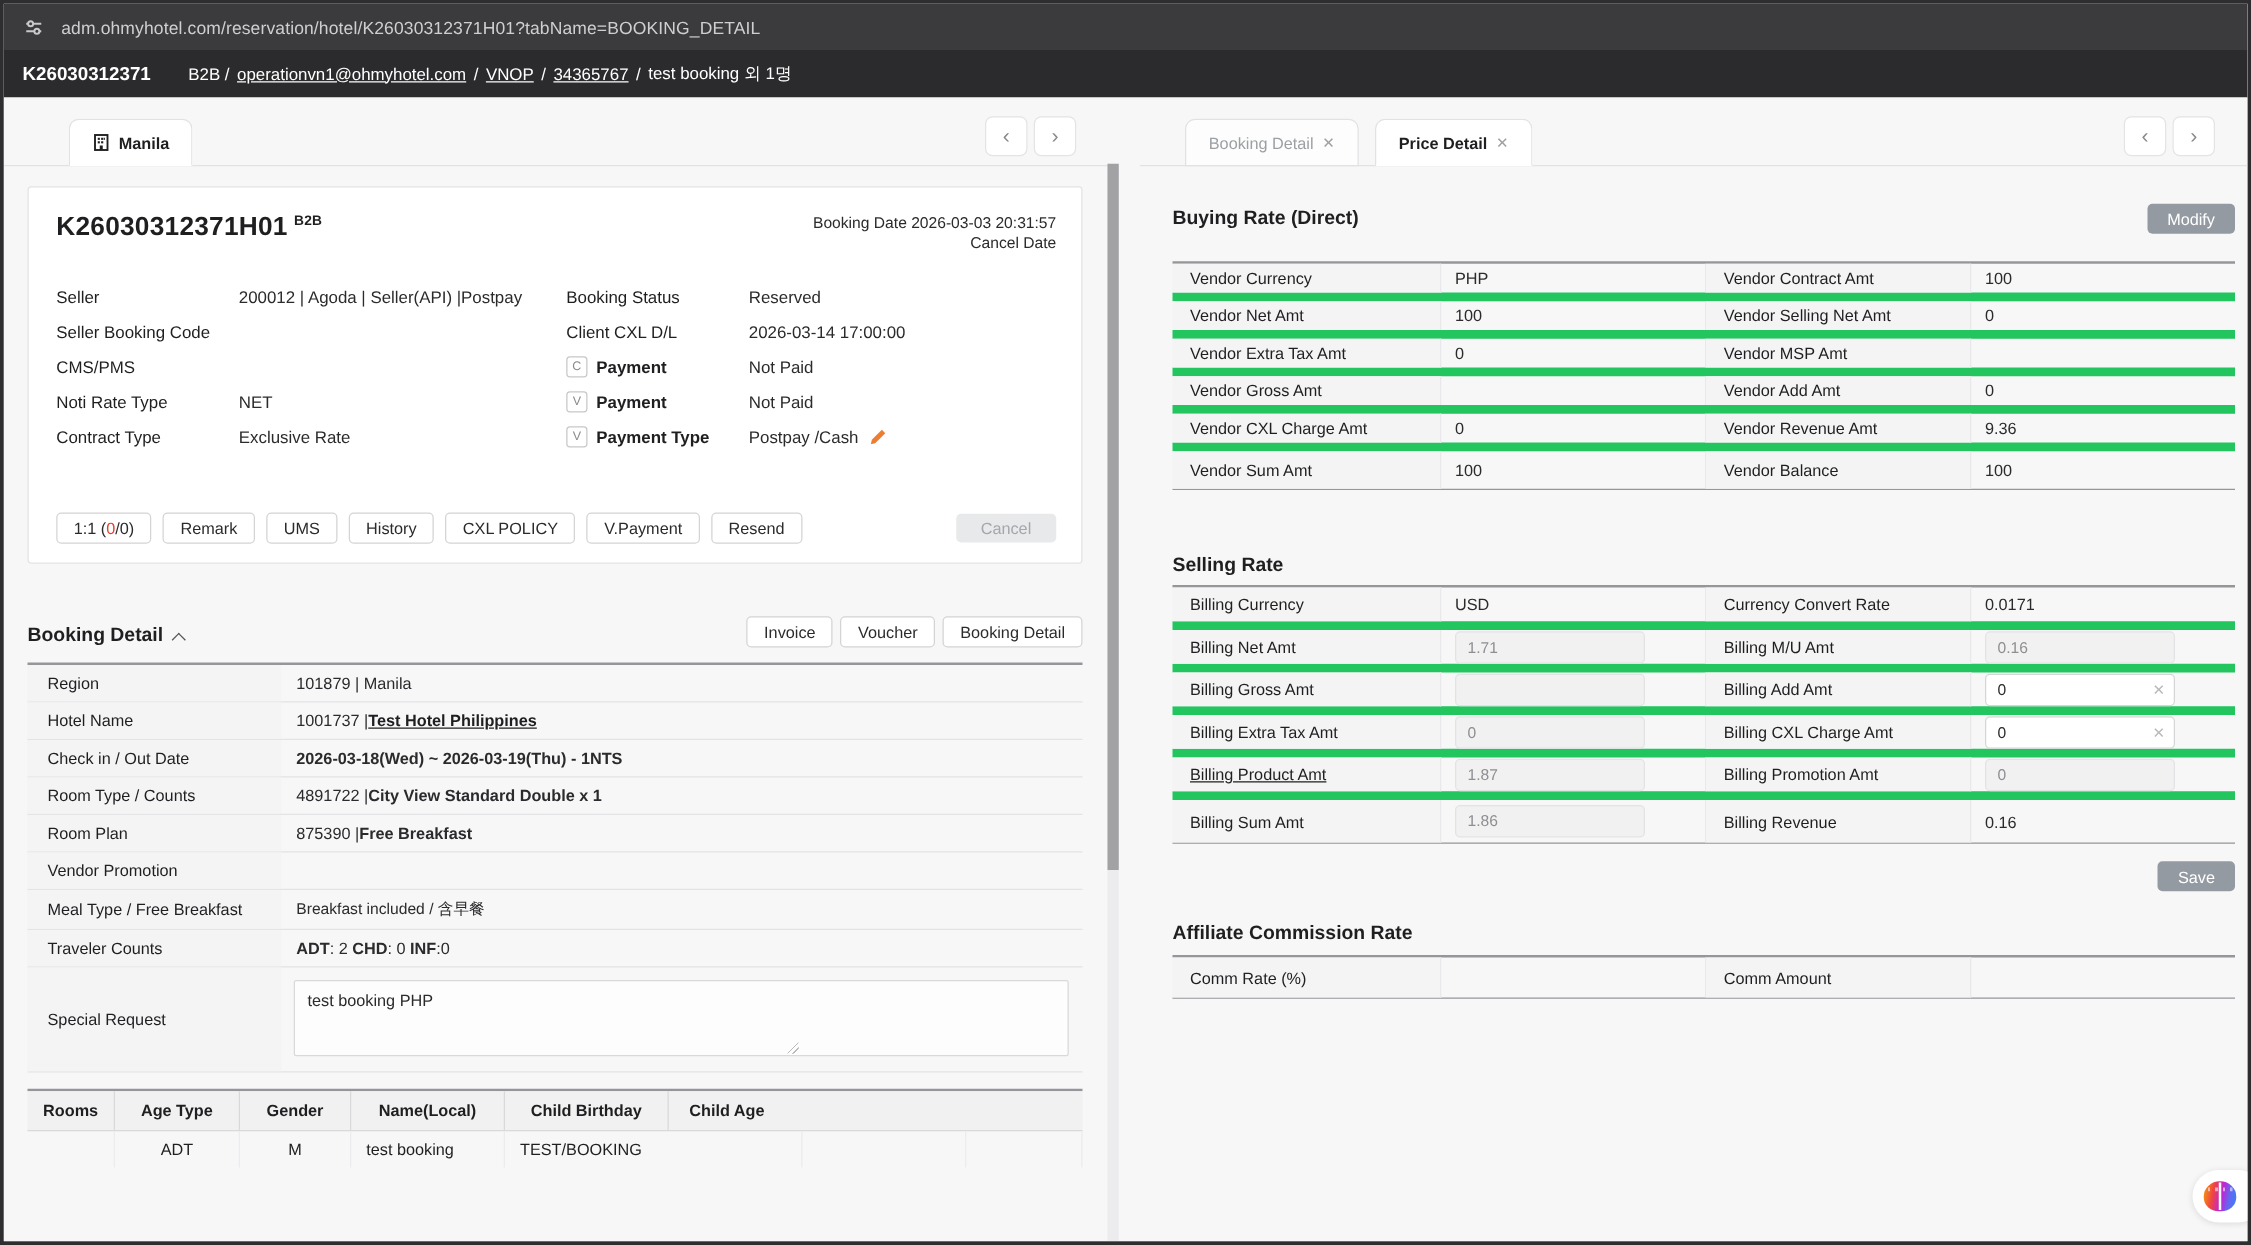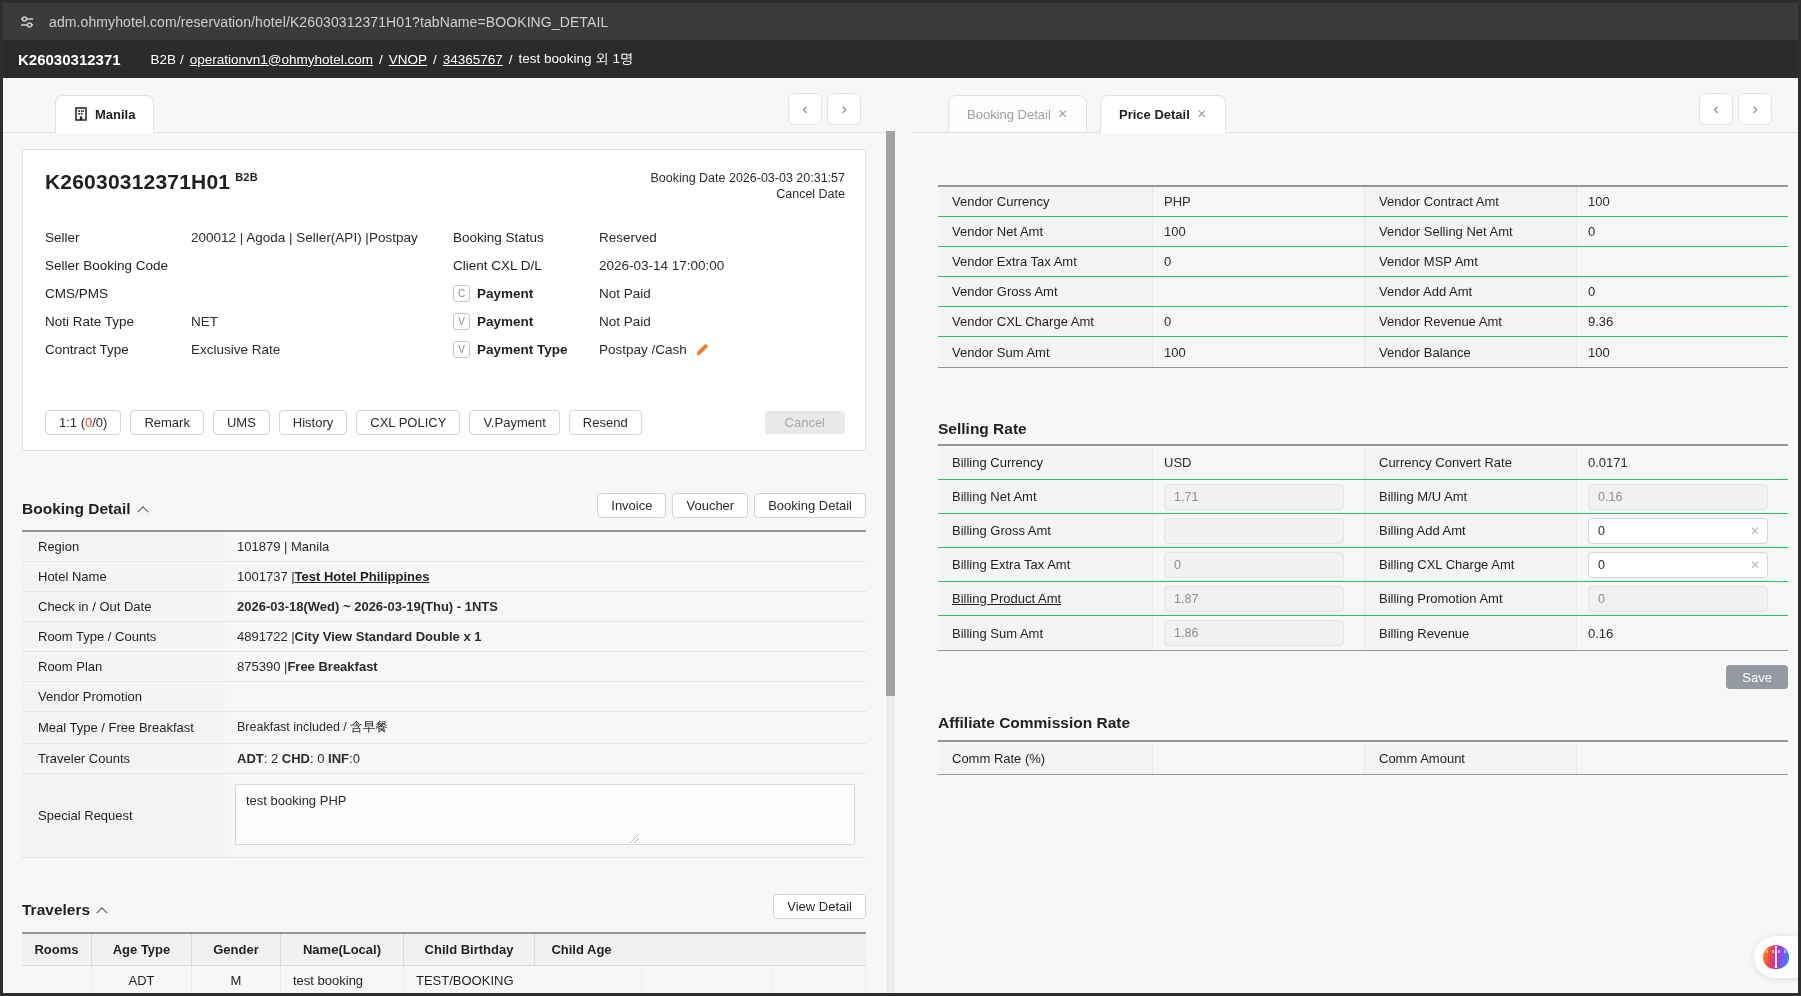--- a/index.html
+++ b/index.html
@@ -88,33 +88,33 @@
   .trdata .tc { padding:7px 4px; justify-content:center; border-right:1px solid #ececee; }
   .trdata .tc.lft { justify-content:flex-start; padding-left:12px; }
   .w1{width:70px}.w2{width:100px}.w3{width:89px}.w4{width:123px}.w5{width:238px}.w6{width:131px}.w7{width:93px}
   
   .rcontent { padding:30px 13px 0 26px; }
   .rsechdr { display:flex; align-items:center; width:850px; }
   .rsectitle { font-size:15.5px; font-weight:bold; }
   .graybtn { margin-left:auto; background:#949aa2; color:#fff; border:none; border-radius:4px;
              height:24px; padding:0 16px; font-size:13px; cursor:pointer; font-family:inherit; }
   .qtable { width:850px; border-top:2px solid #95959a; border-bottom:1px solid #95959a; margin-top:22px; }
-  .qrow { display:flex; border-bottom:1px solid #22c55e; }
+  .qrow { display:flex; border-bottom:7px solid #22c55e; }
   .qrow:last-child { border-bottom:none; }
   .ql { background:#f4f4f5; padding:0 6px 0 14px; font-size:13px; display:flex; align-items:center; border-right:1px solid #e9e9eb;}
   .qv { display:flex; align-items:center; padding-left:11px; font-size:13px; color:#2b2b2d; border-right:1px solid #e9e9eb;}
   .qv:last-child { border-right:none; }
   .q1{width:215px}.q2{width:212px}.q3{width:212px}.q4{width:211px; flex:1}
   .qtable.brate .qrow { height:30px; }
   .qtable.srate { margin-top:6px; }
   .qtable.srate .qrow { height:34px; }
   .qtable.arate { margin-top:8px; }
   .qtable.arate .qrow { height:32px; }
   .inpwrap { position:relative; display:flex; align-items:center; }
-  .inp { width:180px; height:26px; border:1px solid #d6d6d8; border-radius:4px; background:#fff;
+  .inp { width:152px; height:26px; border:1px solid #d6d6d8; border-radius:4px; background:#fff;
          padding:0 24px 0 9px; font-size:12.5px; color:#2b2b2d; font-family:inherit; }
   .inp.dis { background:#f1f1f2; border-color:#e3e3e5; color:#8f8f93; padding-right:9px; }
   .clrx { position:absolute; right:8px; color:#b9b9bd; font-size:12px; cursor:pointer; }
   .ulink { text-decoration:underline; cursor:pointer;text-align:right; }
   .saverow { width:850px; display:flex; justify-content:flex-end; margin-top:14px; }
   .aff-title { margin-top:25px; }
   
   .brainpill { position:absolute; right:-14px; bottom:15px; width:58px; height:42px; background:#fff;
                border-radius:21px; box-shadow:0 1px 6px rgba(0,0,0,.12); display:flex; align-items:center; padding-left:9px; }
   .brain { width:26px; height:24px; border-radius:50% 50% 46% 46%;
@@ -331,29 +331,20 @@
               <div class="bdval"><span class="b">ADT</span><span> : 2 </span>&nbsp;<span class="b">CHD</span><span> : 0 </span>&nbsp;<span class="b">INF</span><span> :0</span></div>
             </div>
           <div class="bdrow srow rsz">
               <div class="bdlbl">Special Request</div>
               <div class="bdval">
                 <textarea class="sreq" style="">test booking PHP</textarea>
               </div>
             </div>
         </div>
 
-        <div class="sechdr" style="margin-top:36px;">
-          <div class="sectitle">
-            <span>Travelers</span>
-            <span class="chev"></span>
-          </div>
-          <div class="hdrbtns">
-            <button class="btn">View Detail</button>
-          </div>
-        </div>
 
         <div class="trtable">
           <div class="trhead">
             <div class="tc w1">Rooms</div>
             <div class="tc w2">Age Type</div>
             <div class="tc w3">Gender</div>
             <div class="tc w4">Name(Local)</div>
             <div class="tc w6">Child Birthday</div>
             <div class="tc w7">Child Age</div>
           </div>
@@ -389,20 +380,24 @@
               <span>‹</span>
             </div>
           <div class="pbtn">
               <span>›</span>
             </div>
         </div>
       </div>
 
       <div class="rcontent">
 
+        <div class="rsechdr">
+          <span class="rsectitle">Buying Rate (Direct)</span>
+          <button class="graybtn">Modify</button>
+        </div>
         <div class="qtable brate">
           <div class="qrow">
               <div class="ql q1">Vendor Currency</div>
               <div class="qv q2">PHP</div>
               <div class="ql q3">Vendor Contract Amt</div>
               <div class="qv q4">100</div>
             </div>
           <div class="qrow">
               <div class="ql q1">Vendor Net Amt</div>
               <div class="qv q2">100</div>

